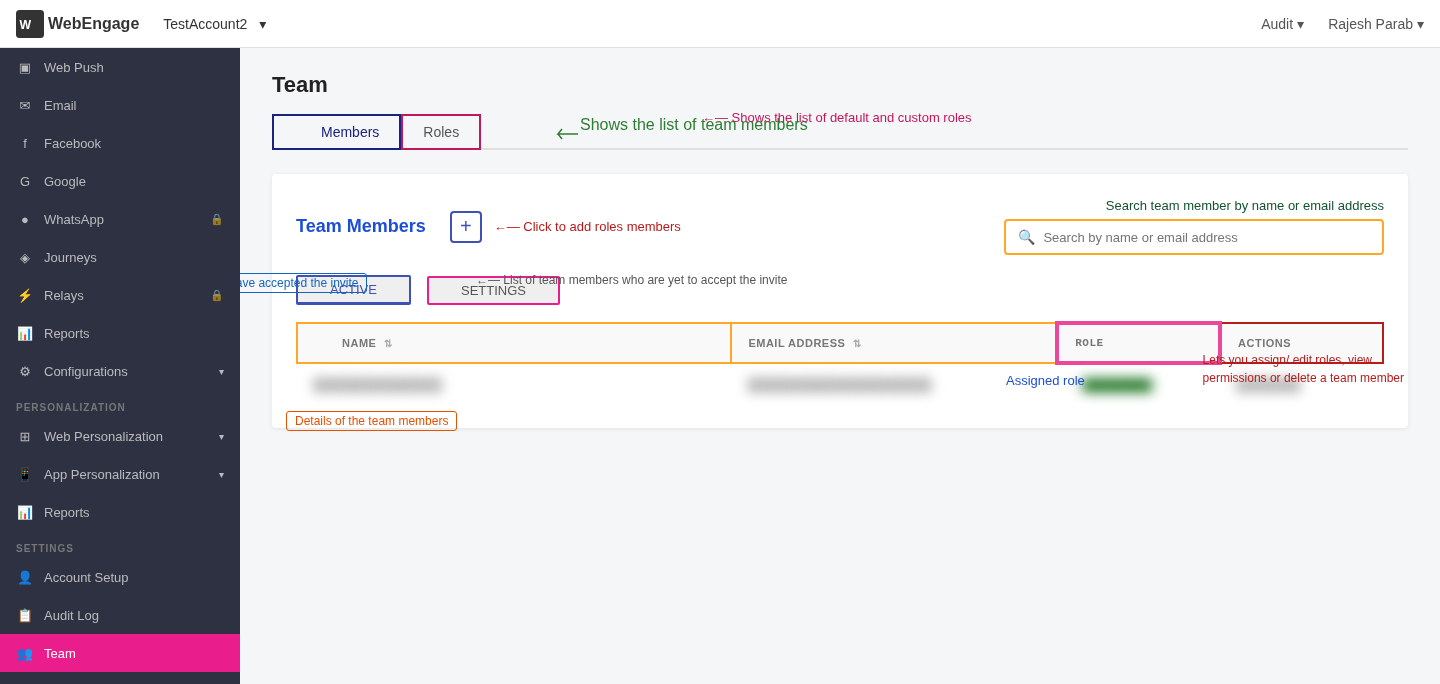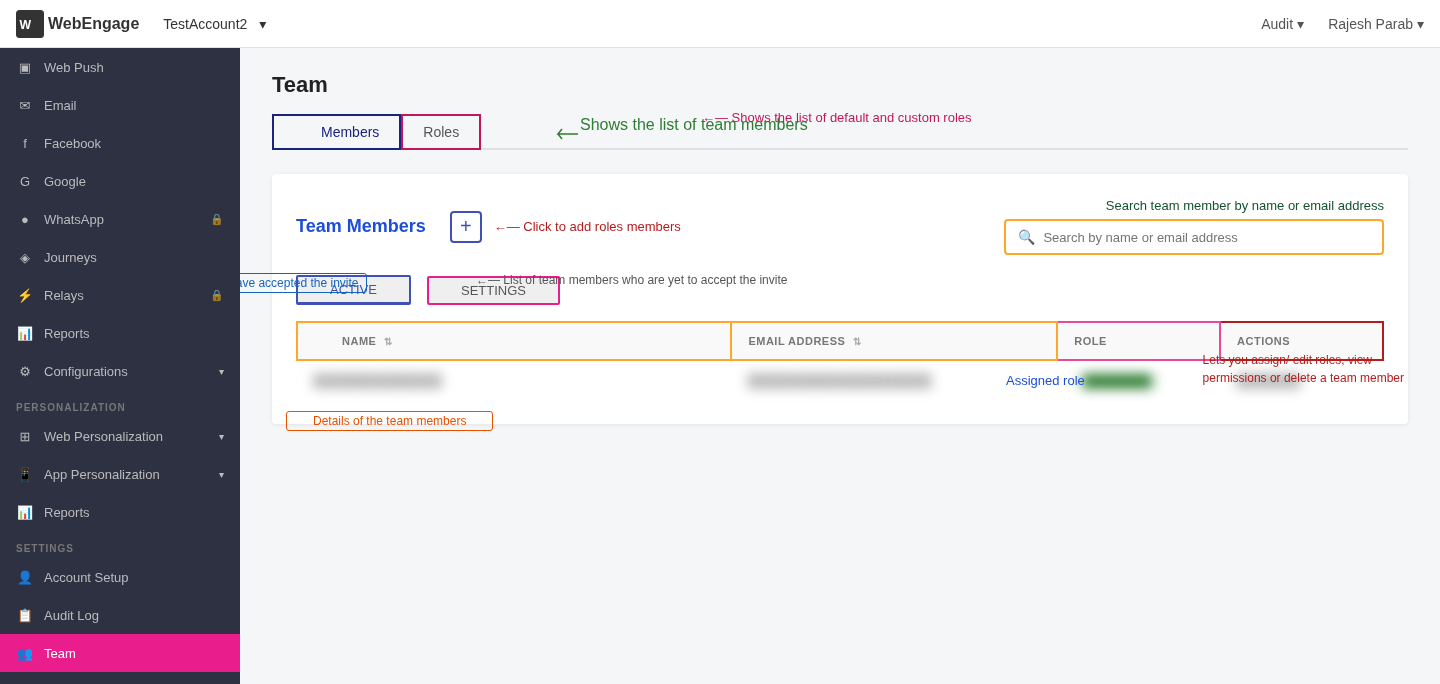--- a/index.html
+++ b/index.html
@@ -338,39 +338,39 @@
           <thead>
             <tr>
               <th style="border:2px solid #ffa726; width:40%;padding-left:44px;">
                 <span>NAME</span>
                 <span class="sort-icon">⇅</span>
               </th>
               <th style="border:2px solid #ffa726; width:30%;">
                 <span>EMAIL ADDRESS</span>
                 <span class="sort-icon">⇅</span>
               </th>
-              <th style="border:2px solid #ec4899; width:15%;">
+              <th style="border:4px solid #ec4899; width:15%;font-family:Liberation Mono, monospace;">
                 <span>ROLE</span>
               </th>
               <th style="border:2px solid #b71c1c; width:15%;">
                 <span>ACTIONS</span>
               </th>
             </tr>
           </thead>
           <tbody>
             <tr>
               <td><span class="blurred">██████████████</span></td>
               <td><span class="blurred">████████████████████</span></td>
               <td><span class="blurred role-badge">████████</span></td>
               <td><span class="blurred">███████</span></td>
             </tr>
           </tbody>
         </table>
 
         <div style="position:absolute; top:52px; left:710px; color:#1d4ed8; font-size:13px; font-weight:500; pointer-events:none;">Assigned role</div>
 
-        <div style="position:absolute; top:90px; left:-10px; color:#e65100; font-size:12px; pointer-events:none; border:1.5px solid #e65100; border-radius:3px; padding:2px 26px;">Details of the team members</div>
+        <div style="position:absolute; top:90px; left:-10px; color:#e65100; font-size:12px; pointer-events:none; border:1.5px solid #e65100; border-radius:3px; padding:2px 8px;">Details of the team members</div>
 
         <div style="position:absolute; top:30px; right:-20px; color:#b71c1c; font-size:12px; pointer-events:none; text-align:left; max-width:260px; line-height:1.5;">Lets you assign/ edit roles, view<br>permissions or delete a team member</div>
       </div>
     </div>
   </main>
 </div>
 
 </body></html>

